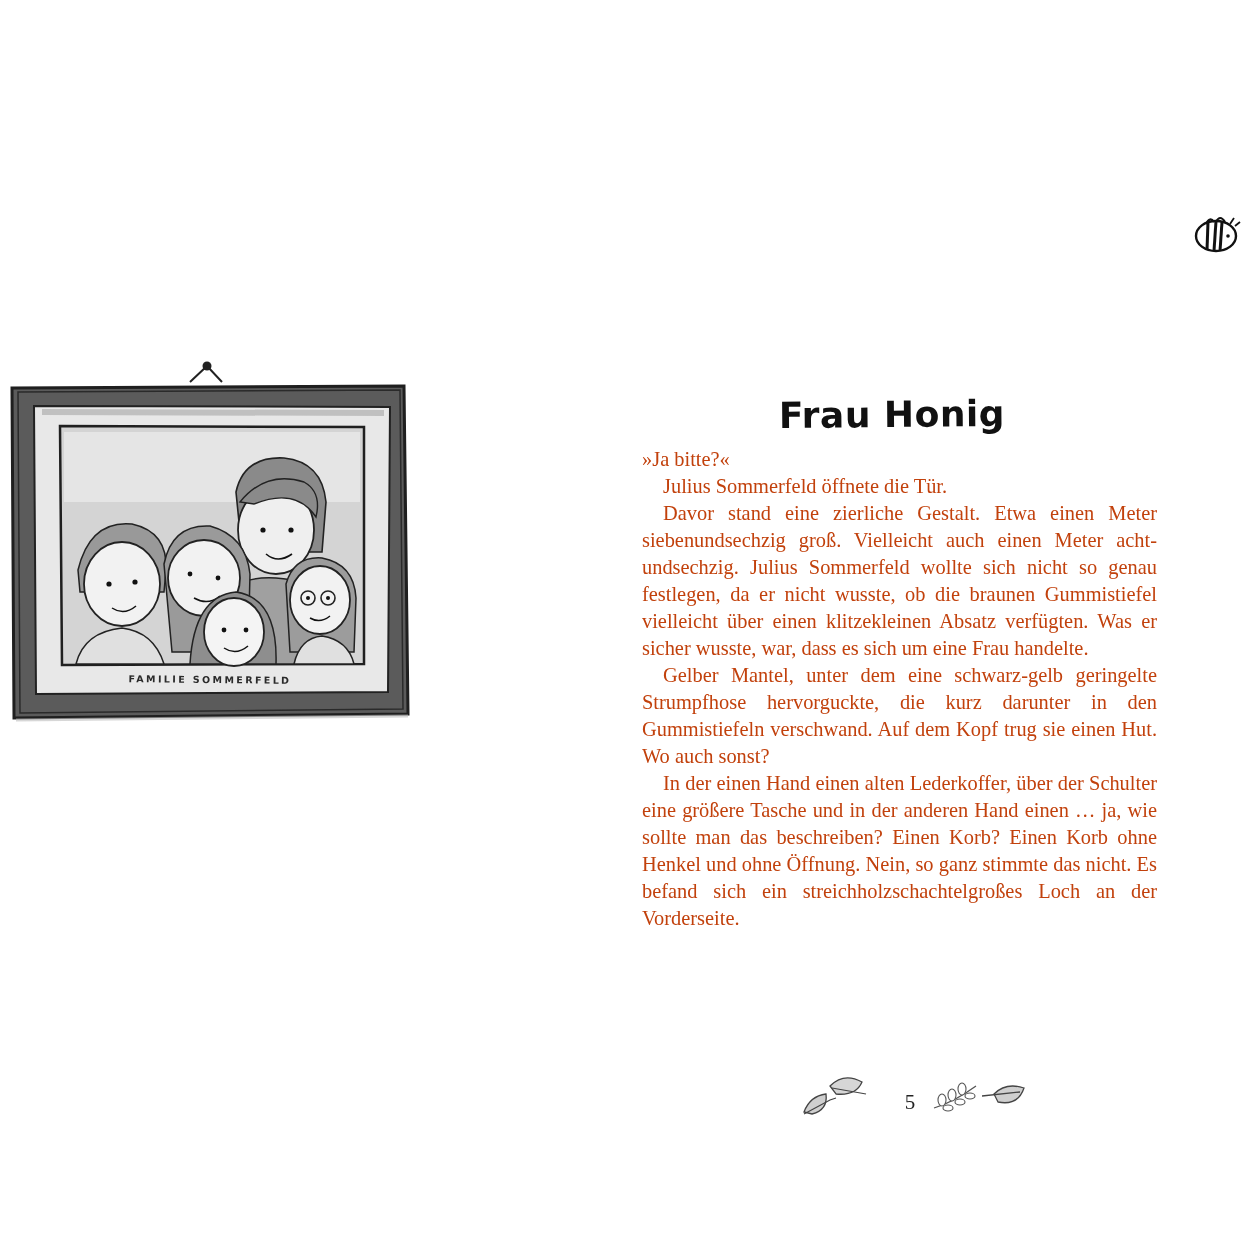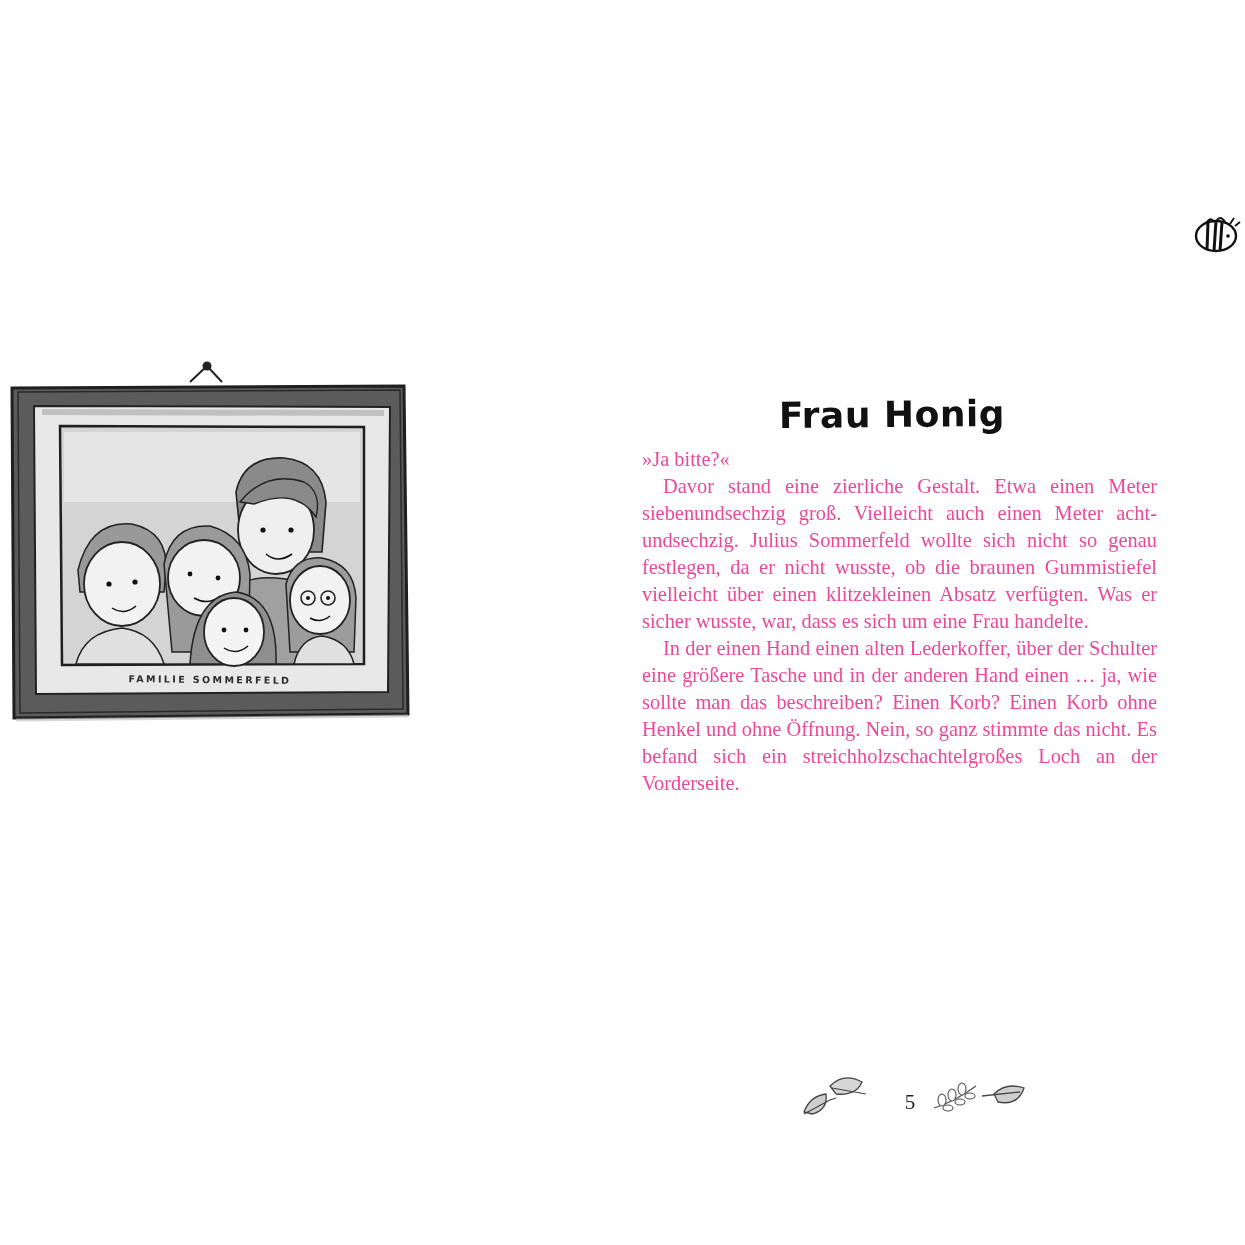--- a/index.html
+++ b/index.html
@@ -71,21 +71,21 @@
     }
     .body-text {
       position: absolute;
       left: 20px;
       top: 406px;
       width: 515px;
       font-size: 20.4px;
       line-height: 27px;
       text-align: justify;
       hyphens: manual;
-      color: #ec4899;
+      color: #c2410c;
     }
     .body-text p {
       margin: 0;
       text-indent: 21px;
     }
     .body-text p.first { text-indent: 0; }
 
     .folio {
       position: absolute;
       left: 178px; top: 1030px;
@@ -174,21 +174,23 @@
       <path d="M24 15 L22 45" stroke="#111" stroke-width="3"></path>
       <path d="M30 16 L28 45" stroke="#111" stroke-width="3"></path>
       <circle cx="36" cy="30" r="1.8" fill="#111"></circle>
       <path d="M38 18 L42 12 M43 20 L48 16" stroke="#111" stroke-width="1.8"></path>
     </svg>
 
     <h1 class="chapter-title">Frau Honig</h1>
 
     <div class="body-text">
       <p class="first">»Ja bitte?«</p>
+      <p>Julius Sommerfeld öffnete die Tür.</p>
       <p>Davor stand eine zierliche Gestalt. Etwa einen Meter siebenundsechzig groß. Vielleicht auch einen Meter acht­undsechzig. Julius Sommerfeld wollte sich nicht so genau festlegen, da er nicht wusste, ob die braunen Gummistiefel vielleicht über einen klitzekleinen Absatz verfügten. Was er sicher wusste, war, dass es sich um eine Frau handelte.</p>
+      <p>Gelber Mantel, unter dem eine schwarz-gelb gerin­gelte Strumpfhose hervorguckte, die kurz darunter in den Gummistiefeln verschwand. Auf dem Kopf trug sie einen Hut. Wo auch sonst?</p>
       <p>In der einen Hand einen alten Lederkoffer, über der Schulter eine größere Tasche und in der anderen Hand einen … ja, wie sollte man das beschreiben? Einen Korb? Einen Korb ohne Henkel und ohne Öffnung. Nein, so ganz stimmte das nicht. Es befand sich ein streichholz­schachtelgroßes Loch an der Vorderseite.</p>
     </div>
 
     <div class="folio">
       <svg style="left:0;top:2px" width="72" height="46" viewBox="0 0 72 46">
         <path d="M30 14 Q44 0 62 10 Q56 24 36 22 Z" fill="#d6d6d6" stroke="#444" stroke-width="1.3"></path>
         <path d="M32 16 L66 22" stroke="#444" stroke-width="1.2"></path>
         <path d="M4 40 Q10 24 26 22 Q28 38 12 42 Z" fill="#cfcfcf" stroke="#444" stroke-width="1.3"></path>
         <path d="M4 42 L30 28 L36 26" stroke="#444" stroke-width="1.2" fill="none"></path>
       </svg>

